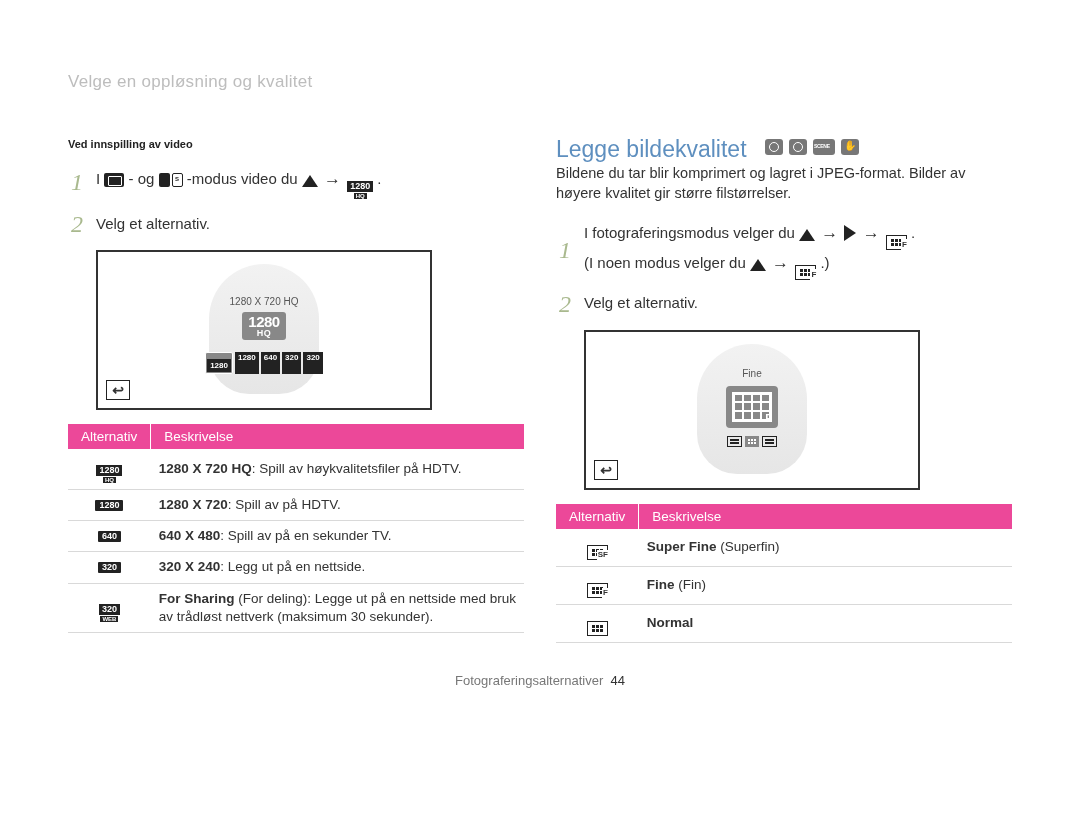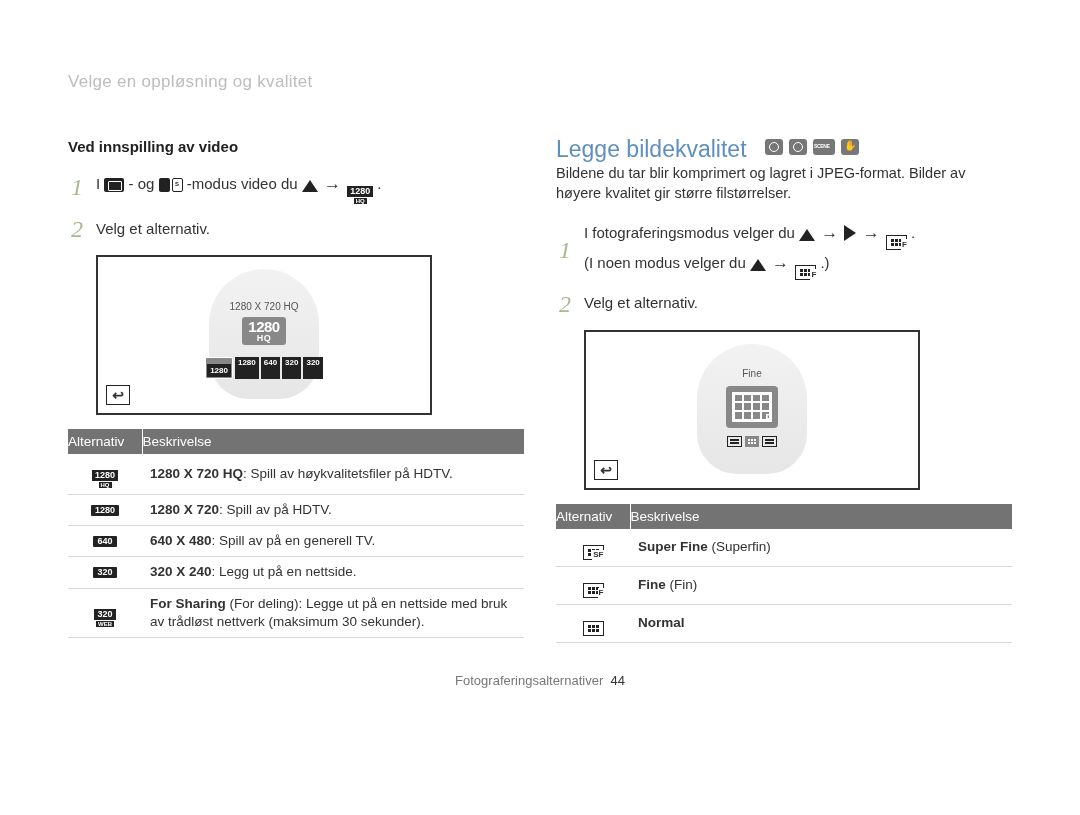--- a/index.html
+++ b/index.html
@@ -1,20 +1,20 @@
 <!DOCTYPE html>
 <html><head>
 <meta charset="utf-8">
 <style>
   * { box-sizing: border-box; margin: 0; padding: 0; }
   html, body { width: 1080px; height: 815px; background: #fff; font-family: Arial, Helvetica, sans-serif; color: #333; }
   .page { padding: 72px 68px 30px 68px; display: flex; gap: 32px; }
   .col { flex: 1 1 0; min-width: 0; }
   .breadcrumb { font-size: 17px; font-weight: 300; color: #bdbdbd; letter-spacing: 0.3px; margin-bottom: 46px; }
-  .subheading { font-size: 15px; font-weight: 700; color: #222; margin-bottom: 14px; }
+  .subheading { font-size: 11px; font-weight: 700; color: #222; margin-bottom: 14px; }
   .step-row { display: flex; align-items: center; gap: 10px; margin-bottom: 6px; font-size: 15px; line-height: 1.5; }
   .step-num { font-family: Georgia, 'Times New Roman', serif; font-style: italic; font-size: 24px; color: #a9b98e; min-width: 18px; text-align: center; }
   .inline-icon { display: inline-flex; align-items: center; justify-content: center; vertical-align: -3px; }
   .icon-video { width: 20px; height: 14px; background: #222; border-radius: 2px; position: relative; }
   .icon-video::after { content:""; position:absolute; left:4px; top:3px; width:12px; height:8px; border:1px solid #fff; border-radius:1px;}
   .icon-smartvideo { width: 24px; height: 14px; display:flex; gap:2px; }
   .icon-smartvideo .v { width:11px; height:14px; background:#222; border-radius:2px; }
   .icon-smartvideo .s { width:11px; height:14px; border:1px solid #222; border-radius:2px; display:flex; align-items:center; justify-content:center; font-size:6px; font-weight:900; color:#222;}
   .icon-up { width:0; height:0; border-left:8px solid transparent; border-right:8px solid transparent; border-bottom:12px solid #222; }
   .icon-right { width:0; height:0; border-top:8px solid transparent; border-bottom:8px solid transparent; border-left:12px solid #222; }
@@ -28,21 +28,21 @@
   .screen .ghost { position:absolute; width:110px; height:130px; border-radius:55px 55px 40px 40px; background: linear-gradient(#f2f2f2,#e6e6e6); top:12px; }
   .screen .label-top { position:absolute; top:44px; font-size:10px; color:#555; }
   .screen .big-chip { position:absolute; top:60px; background:#888; color:#fff; font-weight:900; font-size:15px; letter-spacing:-0.5px; padding:2px 6px; border-radius:3px; line-height:1; text-align:center;}
   .screen .big-chip .line2{font-size:9px; letter-spacing:0.5px;}
   .screen .row-chips { position:absolute; top:100px; display:flex; gap:2px;}
   .screen .row-chips .sel { border:1px solid #fff; padding:1px; background:#888; border-radius:2px;}
   .screen .row-chips .c{ background:#222; color:#fff; font-size:8px; font-weight:900; padding:2px 3px; line-height:1;}
   .screen .back { position:absolute; left:8px; bottom:8px; width:24px; height:20px; border:1.5px solid #222; display:flex; align-items:center; justify-content:center; font-size:14px; font-weight:900;}
 
   table.opts { width:100%; border-collapse: collapse; font-size:13.5px; }
-  table.opts th { background:#737373; color:#fff; font-weight:400; text-align:left; padding:5px 0; }
+  table.opts th { background:#ec4899; color:#fff; font-weight:400; text-align:left; padding:5px 13px; }
   table.opts th.first{ width:74px; border-right:1px solid #fff;}
   table.opts td { padding:6px 8px; border-bottom:1px solid #d9d9d9; vertical-align: middle; line-height:1.35;}
   table.opts td.first { text-align:center; }
   .b { font-weight:700; }
 
   .h2 { color:#5e8fbf; font-size:23px; font-weight:400; margin-bottom:10px; }
   .mode-icons { display:inline-flex; gap:6px; margin-left:14px; vertical-align:2px;}
   .mi { width:18px; height:16px; background:#777; border-radius:3px; position:relative;}
   .mi.cam::after{content:"";position:absolute;width:8px;height:8px;border:1.5px solid #fff;border-radius:50%;left:4px;top:3px;}
   .mi.cam2::after{content:"";position:absolute;width:8px;height:8px;border:1.5px solid #fff;border-radius:50%;left:4px;top:3px;}
@@ -140,21 +140,21 @@
                 <span class="bot">HQ</span>
               </span></td>
         <td><span class="b">1280 X 720 HQ</span><span>: Spill av høykvalitetsfiler på HDTV.</span></td>
       </tr>
       <tr>
         <td class="first"><span class="res-chip">1280</span></td>
         <td><span class="b">1280 X 720</span><span>: Spill av på HDTV.</span></td>
       </tr>
       <tr>
         <td class="first"><span class="res-chip">640</span></td>
-        <td><span class="b">640 X 480</span><span>: Spill av på en generell TV.</span></td>
+        <td><span class="b">640 X 480</span><span>: Spill av på en sekunder TV.</span></td>
       </tr>
       <tr>
         <td class="first"><span class="res-chip">320</span></td>
         <td><span class="b">320 X 240</span><span>: Legg ut på en nettside.</span></td>
       </tr>
       <tr>
         <td class="first"><span class="res-stack">
                 <span class="top">320</span>
                 <span class="bot">WEB</span>
               </span></td>

